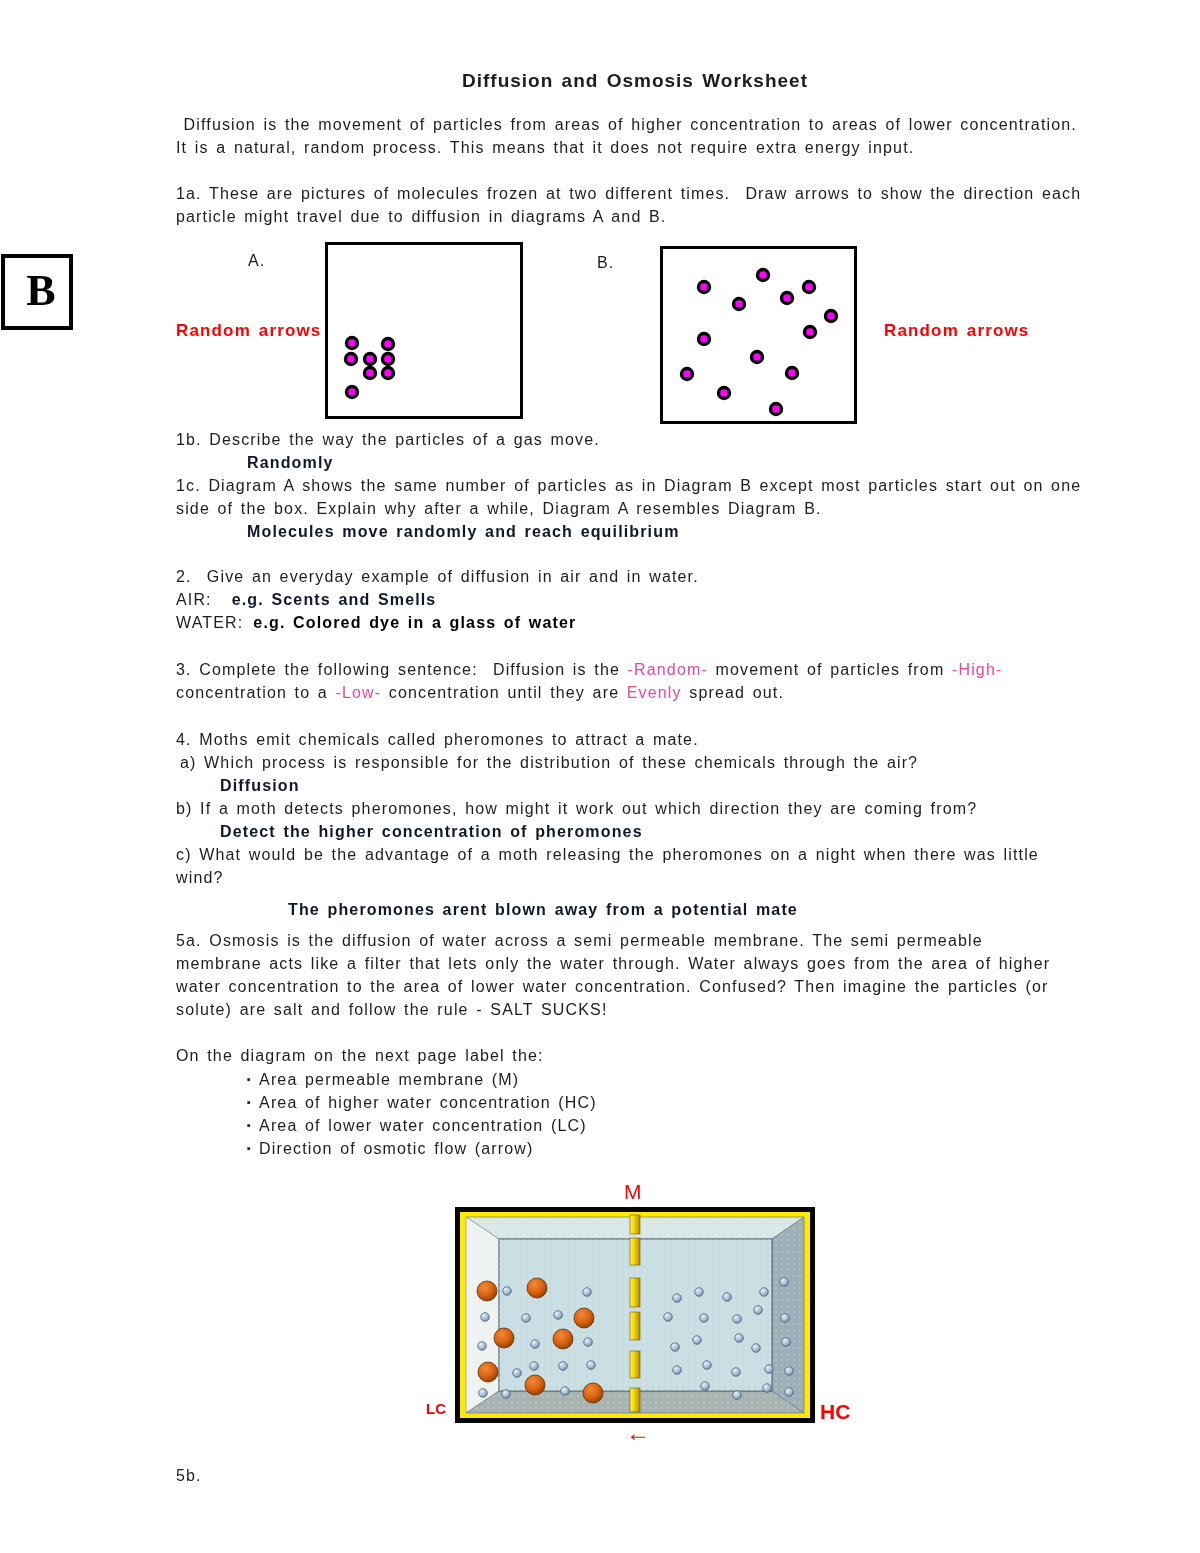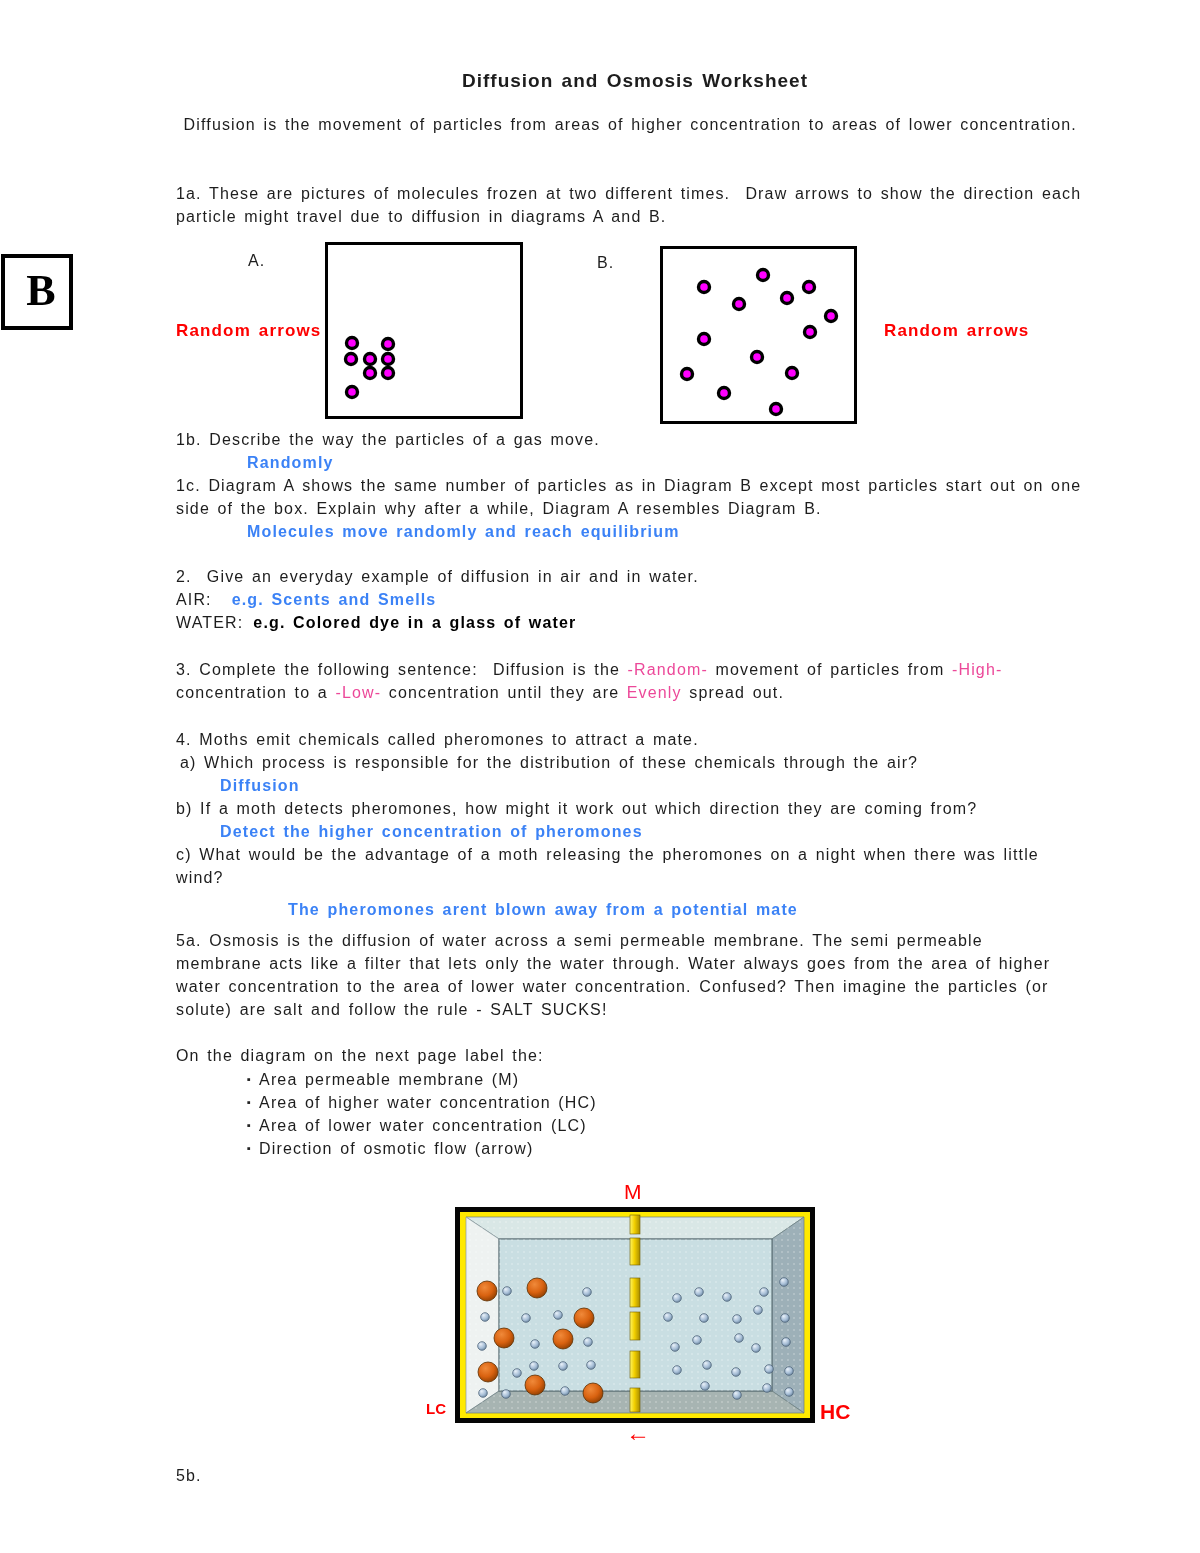--- a/index.html
+++ b/index.html
@@ -6,21 +6,21 @@
   .page{
     position:relative;width:1200px;height:1553px;background:#ffffff;
     font-family:"Liberation Sans","DejaVu Sans",sans-serif;color:#1a1a1a;
     overflow:hidden;margin:0 auto;
   }
   .ln{
     position:absolute;white-space:pre;font-size:16px;line-height:1.15;
     letter-spacing:1.15px;word-spacing:2px;color:#1d1d1d;text-align:right;
   }
   .title{font-weight:bold;font-size:19px;width:918px;text-align:center;letter-spacing:1px;}
-  .ans{color:#3b82f6;font-weight:bold;}
+  .ans{color:#0f172a;font-weight:bold;}
   .blank{color:#ec4899;}
   .blackbold{color:#000000;font-weight:bold;}
   .ra{color:#fe0000;font-weight:bold;font-size:17px;}
   .marker-box{
     position:absolute;left:1px;top:254px;width:64px;height:68px;
     border:4px solid #000;display:flex;align-items:center;justify-content:center;
   }
   .marker-box span{
     font-family:"Liberation Serif","DejaVu Serif",serif;font-weight:bold;
     font-size:44px;color:#000;transform:translate(4px,-2px);
@@ -35,20 +35,21 @@
 
 <div class="page">
 
   <div class="marker-box">
     <span>B</span>
   </div>
 
   <div class="ln title" style="left:176px;top:70px;">Diffusion and Osmosis Worksheet</div>
 
   <div class="ln" style="left:176px;top:116px;"> Diffusion is the movement of particles from areas of higher concentration to areas of lower concentration.</div>
+  <div class="ln" style="left:176px;top:139px;">It is a natural, random process. This means that it does not require extra energy input.</div>
 
   <div class="ln" style="left:176px;top:185px;">1a. These are pictures of molecules frozen at two different times.  Draw arrows to show the direction each</div>
   <div class="ln" style="left:176px;top:208px;">particle might travel due to diffusion in diagrams A and B.</div>
 
   <div class="ln" style="left:248px;top:252px;">A.</div>
   <div class="ln ra" style="left:176px;top:321px;">Random arrows</div>
   <svg id="svgA" style="left:325px;top:242px;" width="198" height="177" viewBox="0 0 198 177">
     <rect x="1.5" y="1.5" width="195" height="174" fill="#ffffff" stroke="#000000" stroke-width="3"></rect>
     <g id="gasA">
         <circle cx="27" cy="101" r="5.5" fill="#ff00ff" stroke="#000" stroke-width="3.4"></circle>

